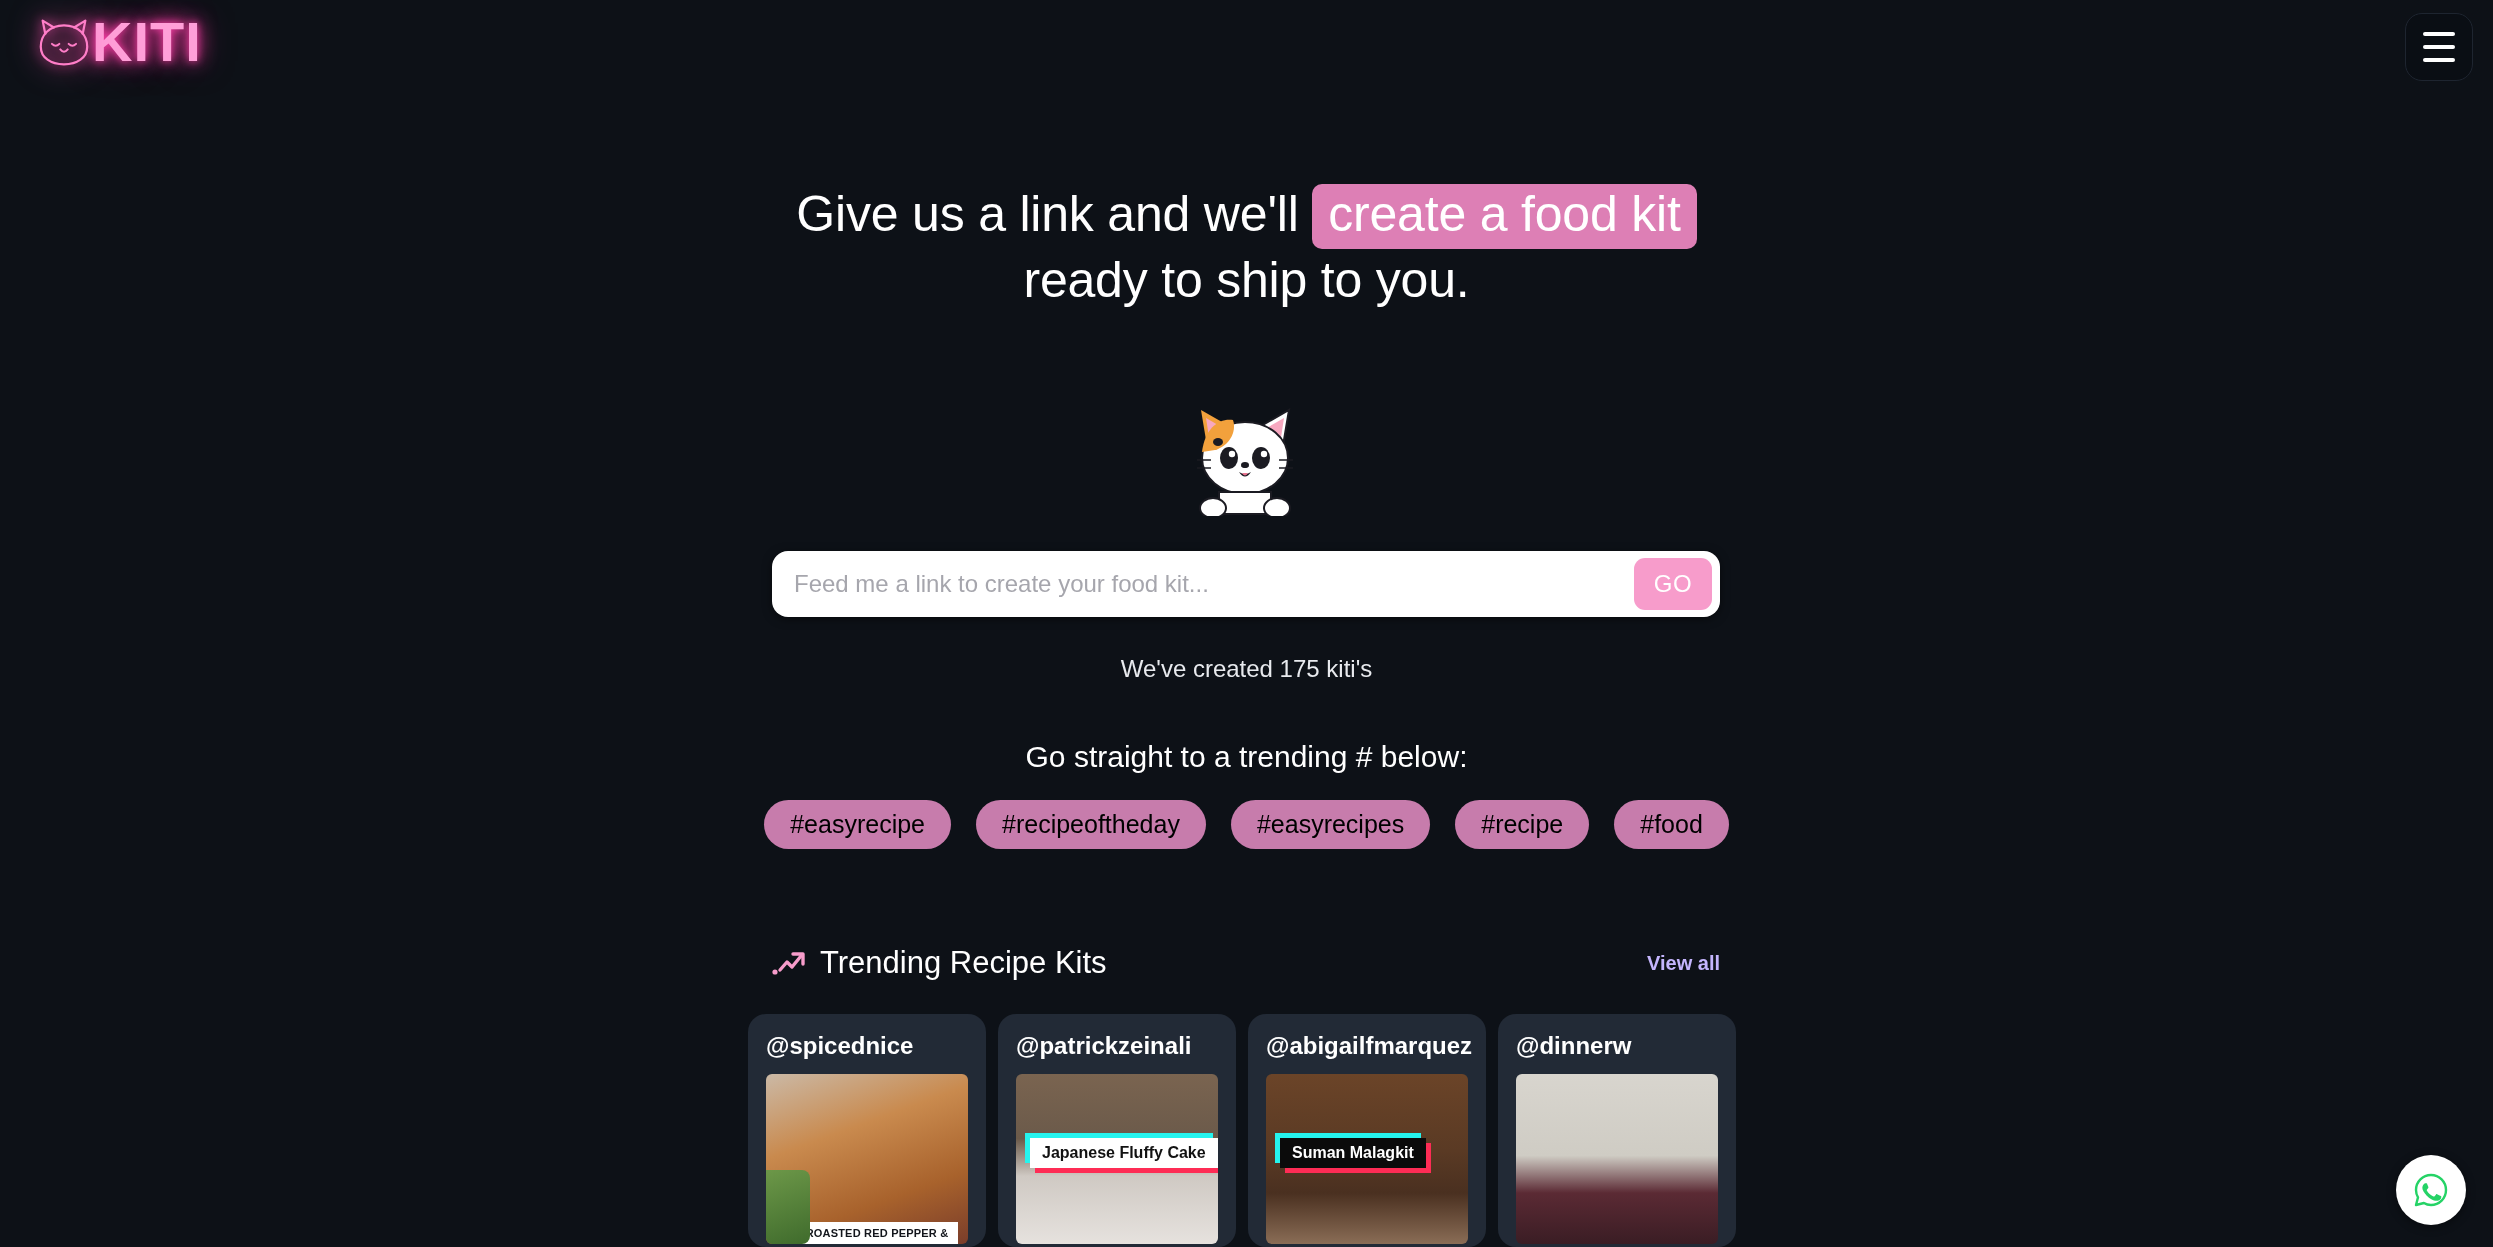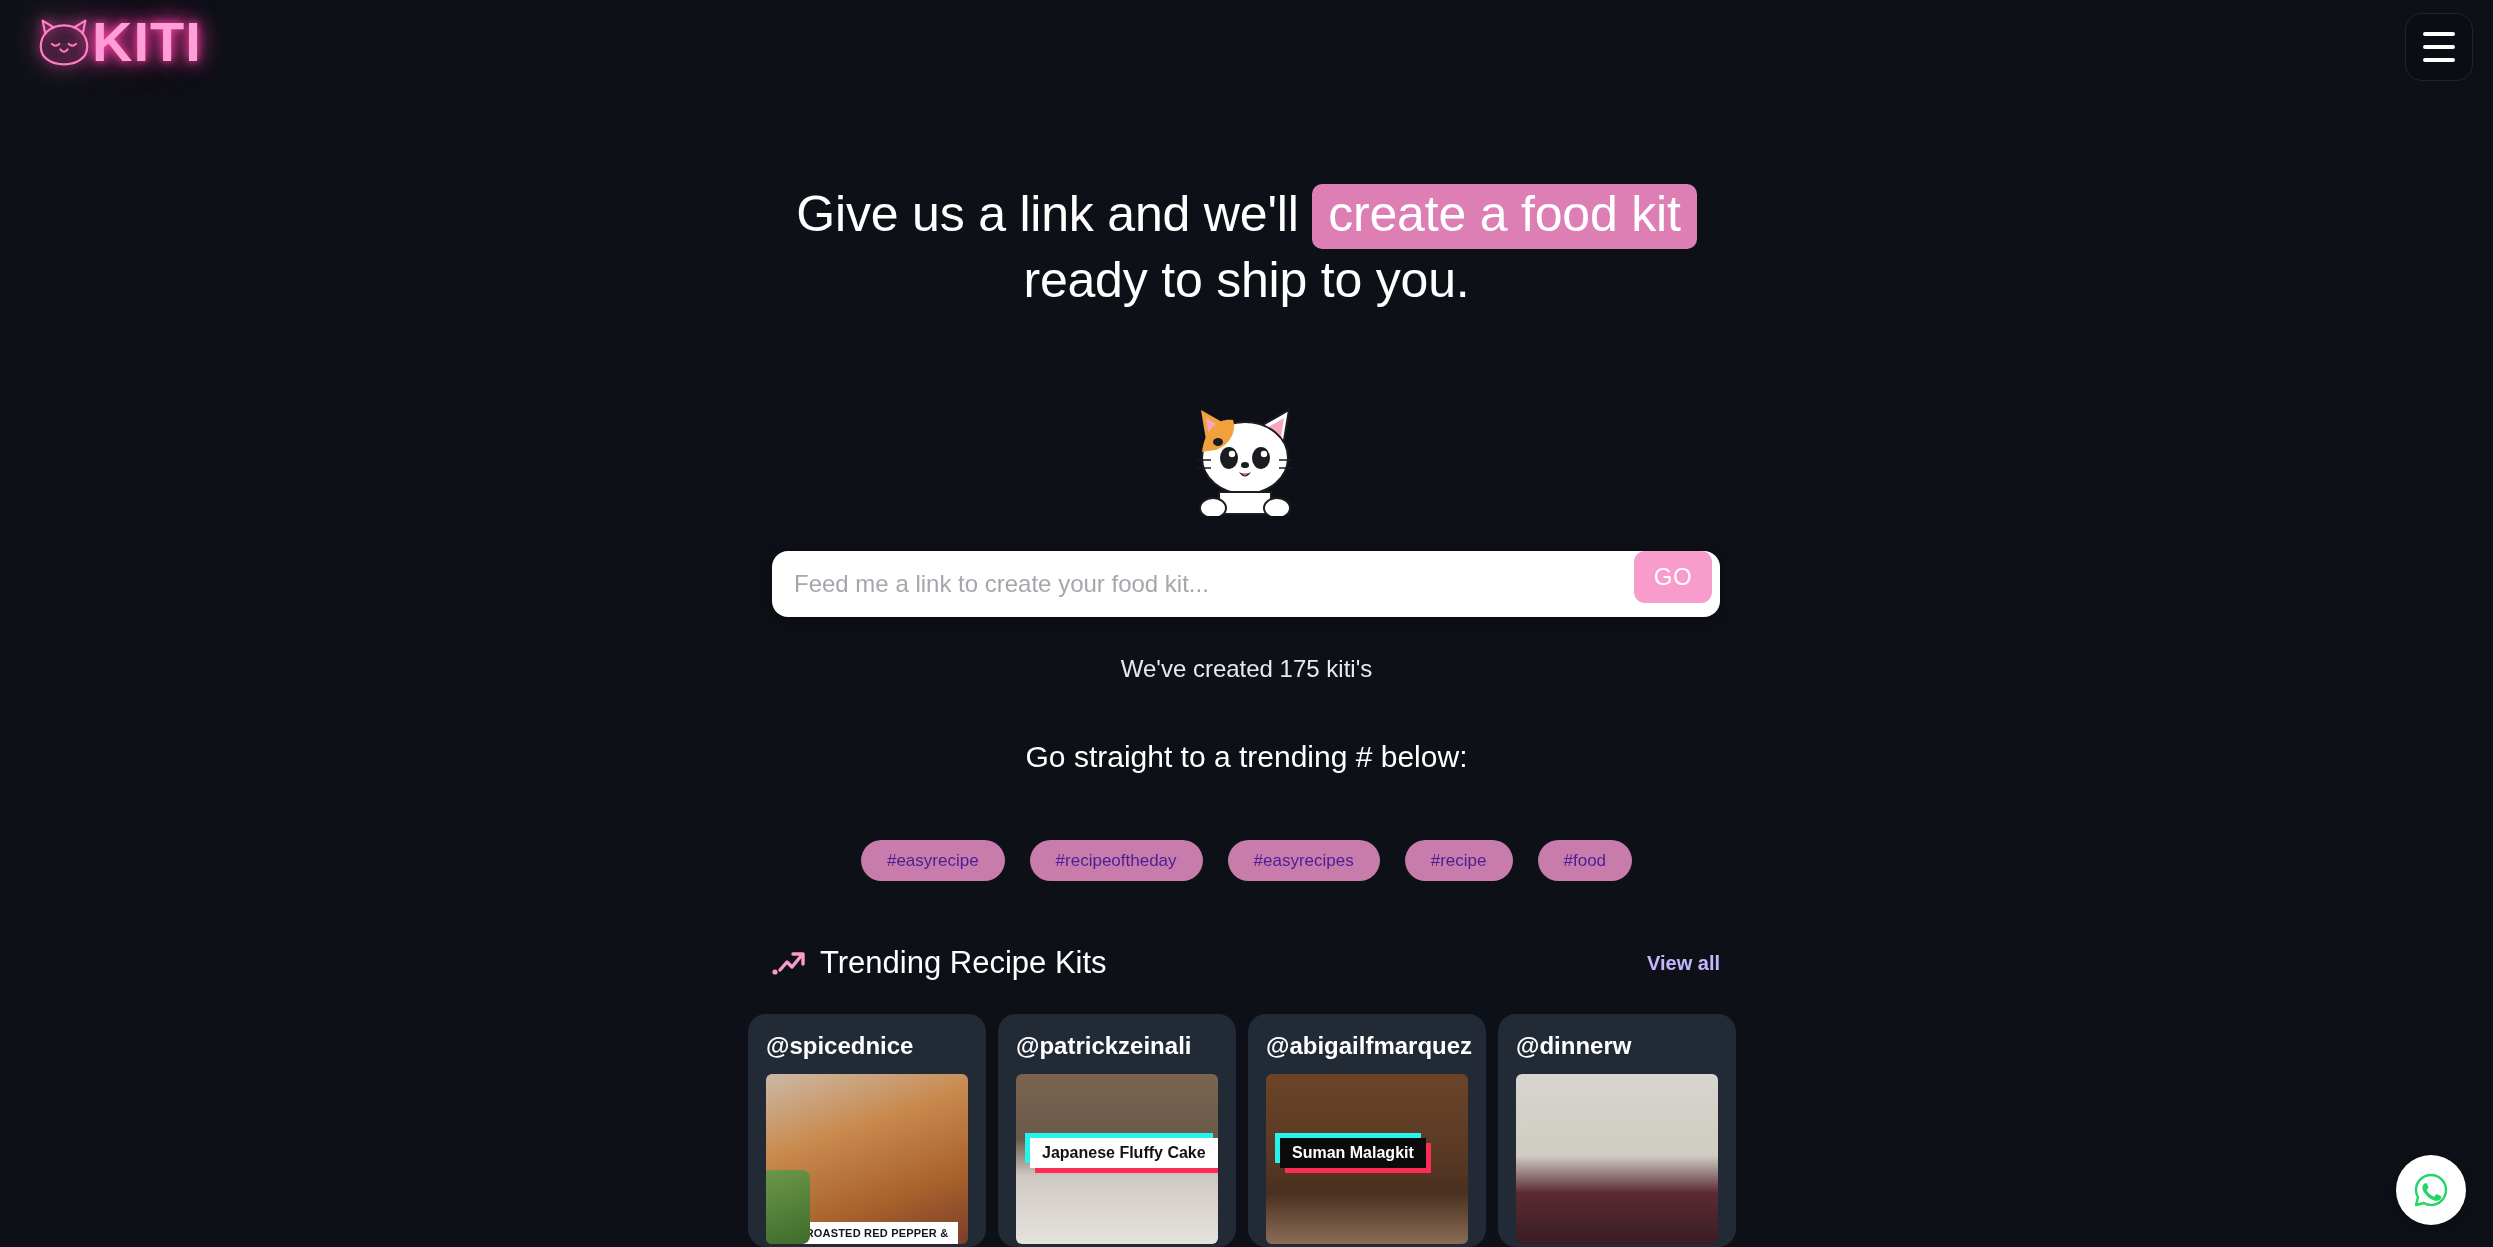--- a/index.html
+++ b/index.html
@@ -36,21 +36,21 @@
     background:#dd7fb5; color:#ffffff; border-radius:10px;
     padding:4px 16px 8px 16px; display:inline-block; line-height:1.05;
   }
 
   
   .mascot {
     position:absolute; left:1185px; top:400px; width:120px; height:116px;
   }
   .search-wrap {
     position:absolute; left:772px; top:551px; width:948px; height:66px;
-    background:#ffffff; border-radius:16px; display:flex; 
+    background:#ffffff; border-radius:16px; display:flex; align-items:center;
     box-shadow:0 2px 10px rgba(0,0,0,.5);
   }
   .search-input {
     flex:1; border:none; outline:none; background:transparent;
     font-family:"Liberation Sans", sans-serif; font-size:24px; color:#2b2b2b;
     padding:0 22px;
   }
   .search-input::placeholder { color:#a6a6ad; }
   .go-btn {
     width:78px; height:52px; margin-right:8px; border:none; border-radius:11px;
@@ -65,22 +65,22 @@
   
   .tags-title {
     position:absolute; top:740px; left:0; width:2493px; text-align:center;
     font-size:30px; color:#ffffff;
   }
   .tags {
     position:absolute; top:800px; left:0; width:2493px;
     display:flex; justify-content:center; gap:25px;
   }
   .tag {
-    background:#c77cac; color:#4c1d95; border-radius:28px;
-    padding:12px 26px; font-size:17px; line-height:1; cursor:pointer;margin-top:40px;
+    background:#c77cac; color:#000000; border-radius:28px;
+    padding:12px 26px; font-size:25px; line-height:1; cursor:pointer;
   }
 
   
   .section-head {
     position:absolute; top:945px; left:772px; width:948px;
     display:flex; align-items:center;text-align:right;
   }
   .trend-icon { width:34px; height:30px; margin-right:14px; }
   .section-title { font-size:31px; color:#ffffff; font-weight:400; }
   .view-all {

